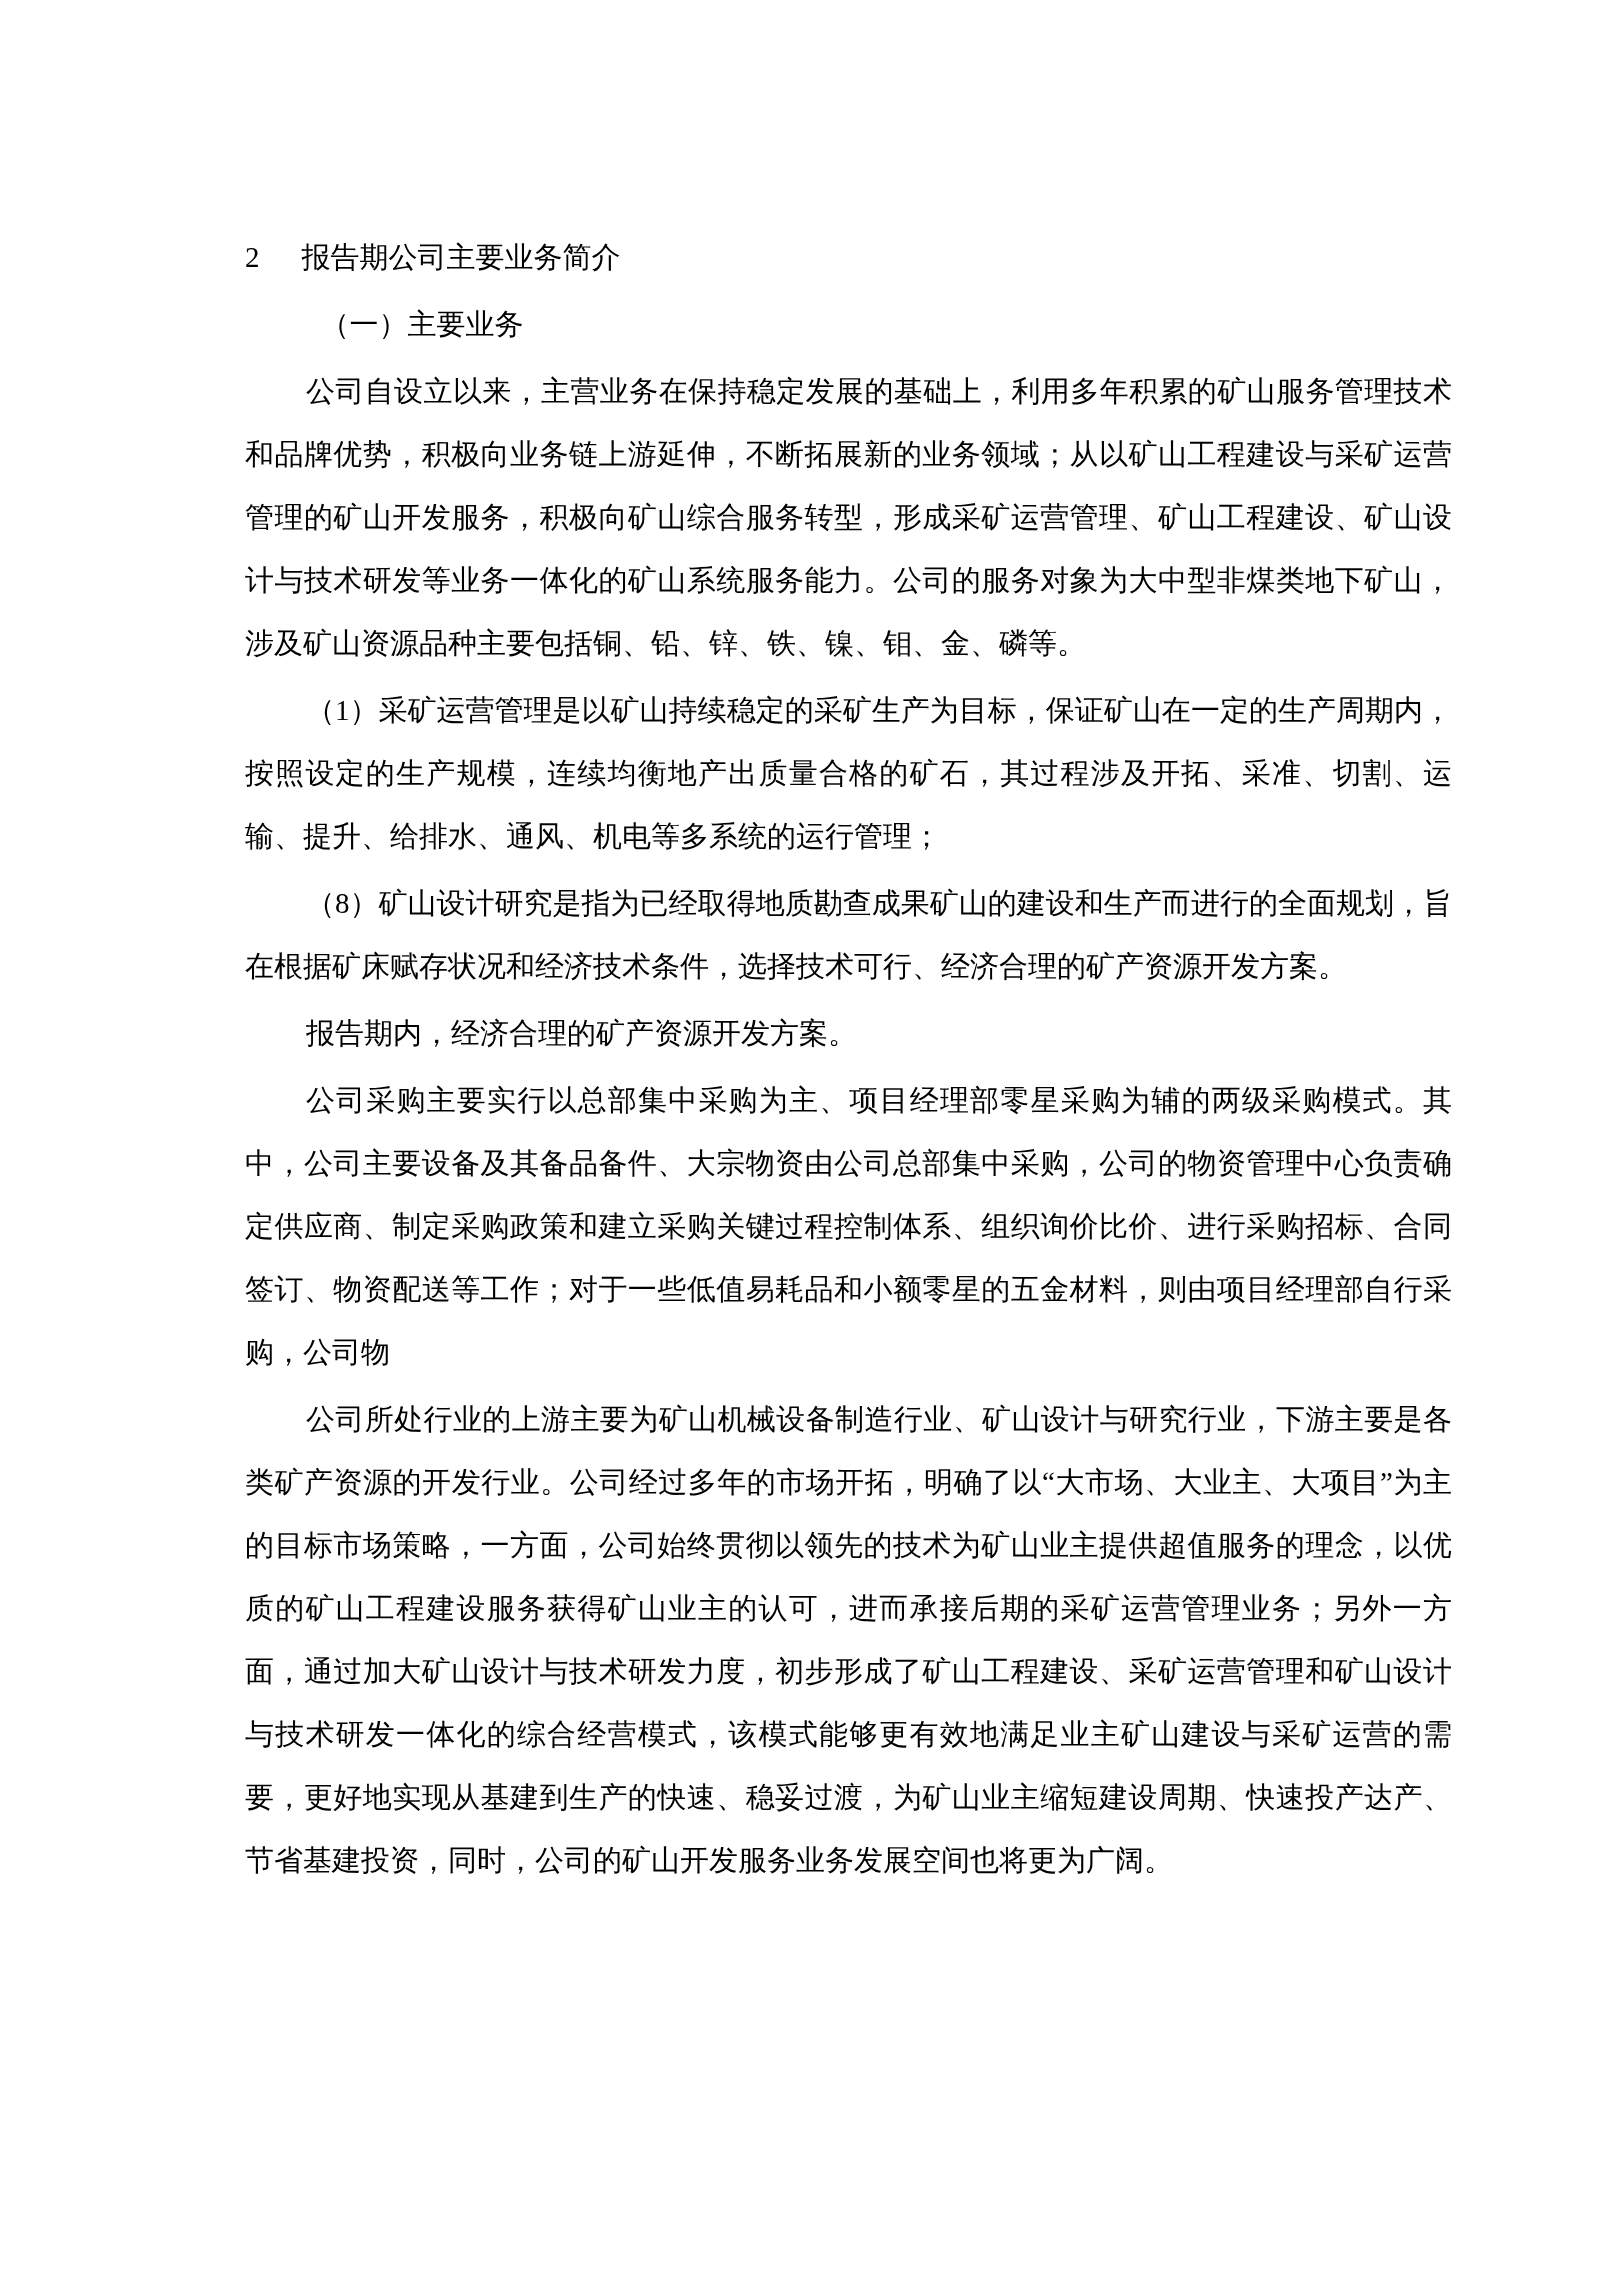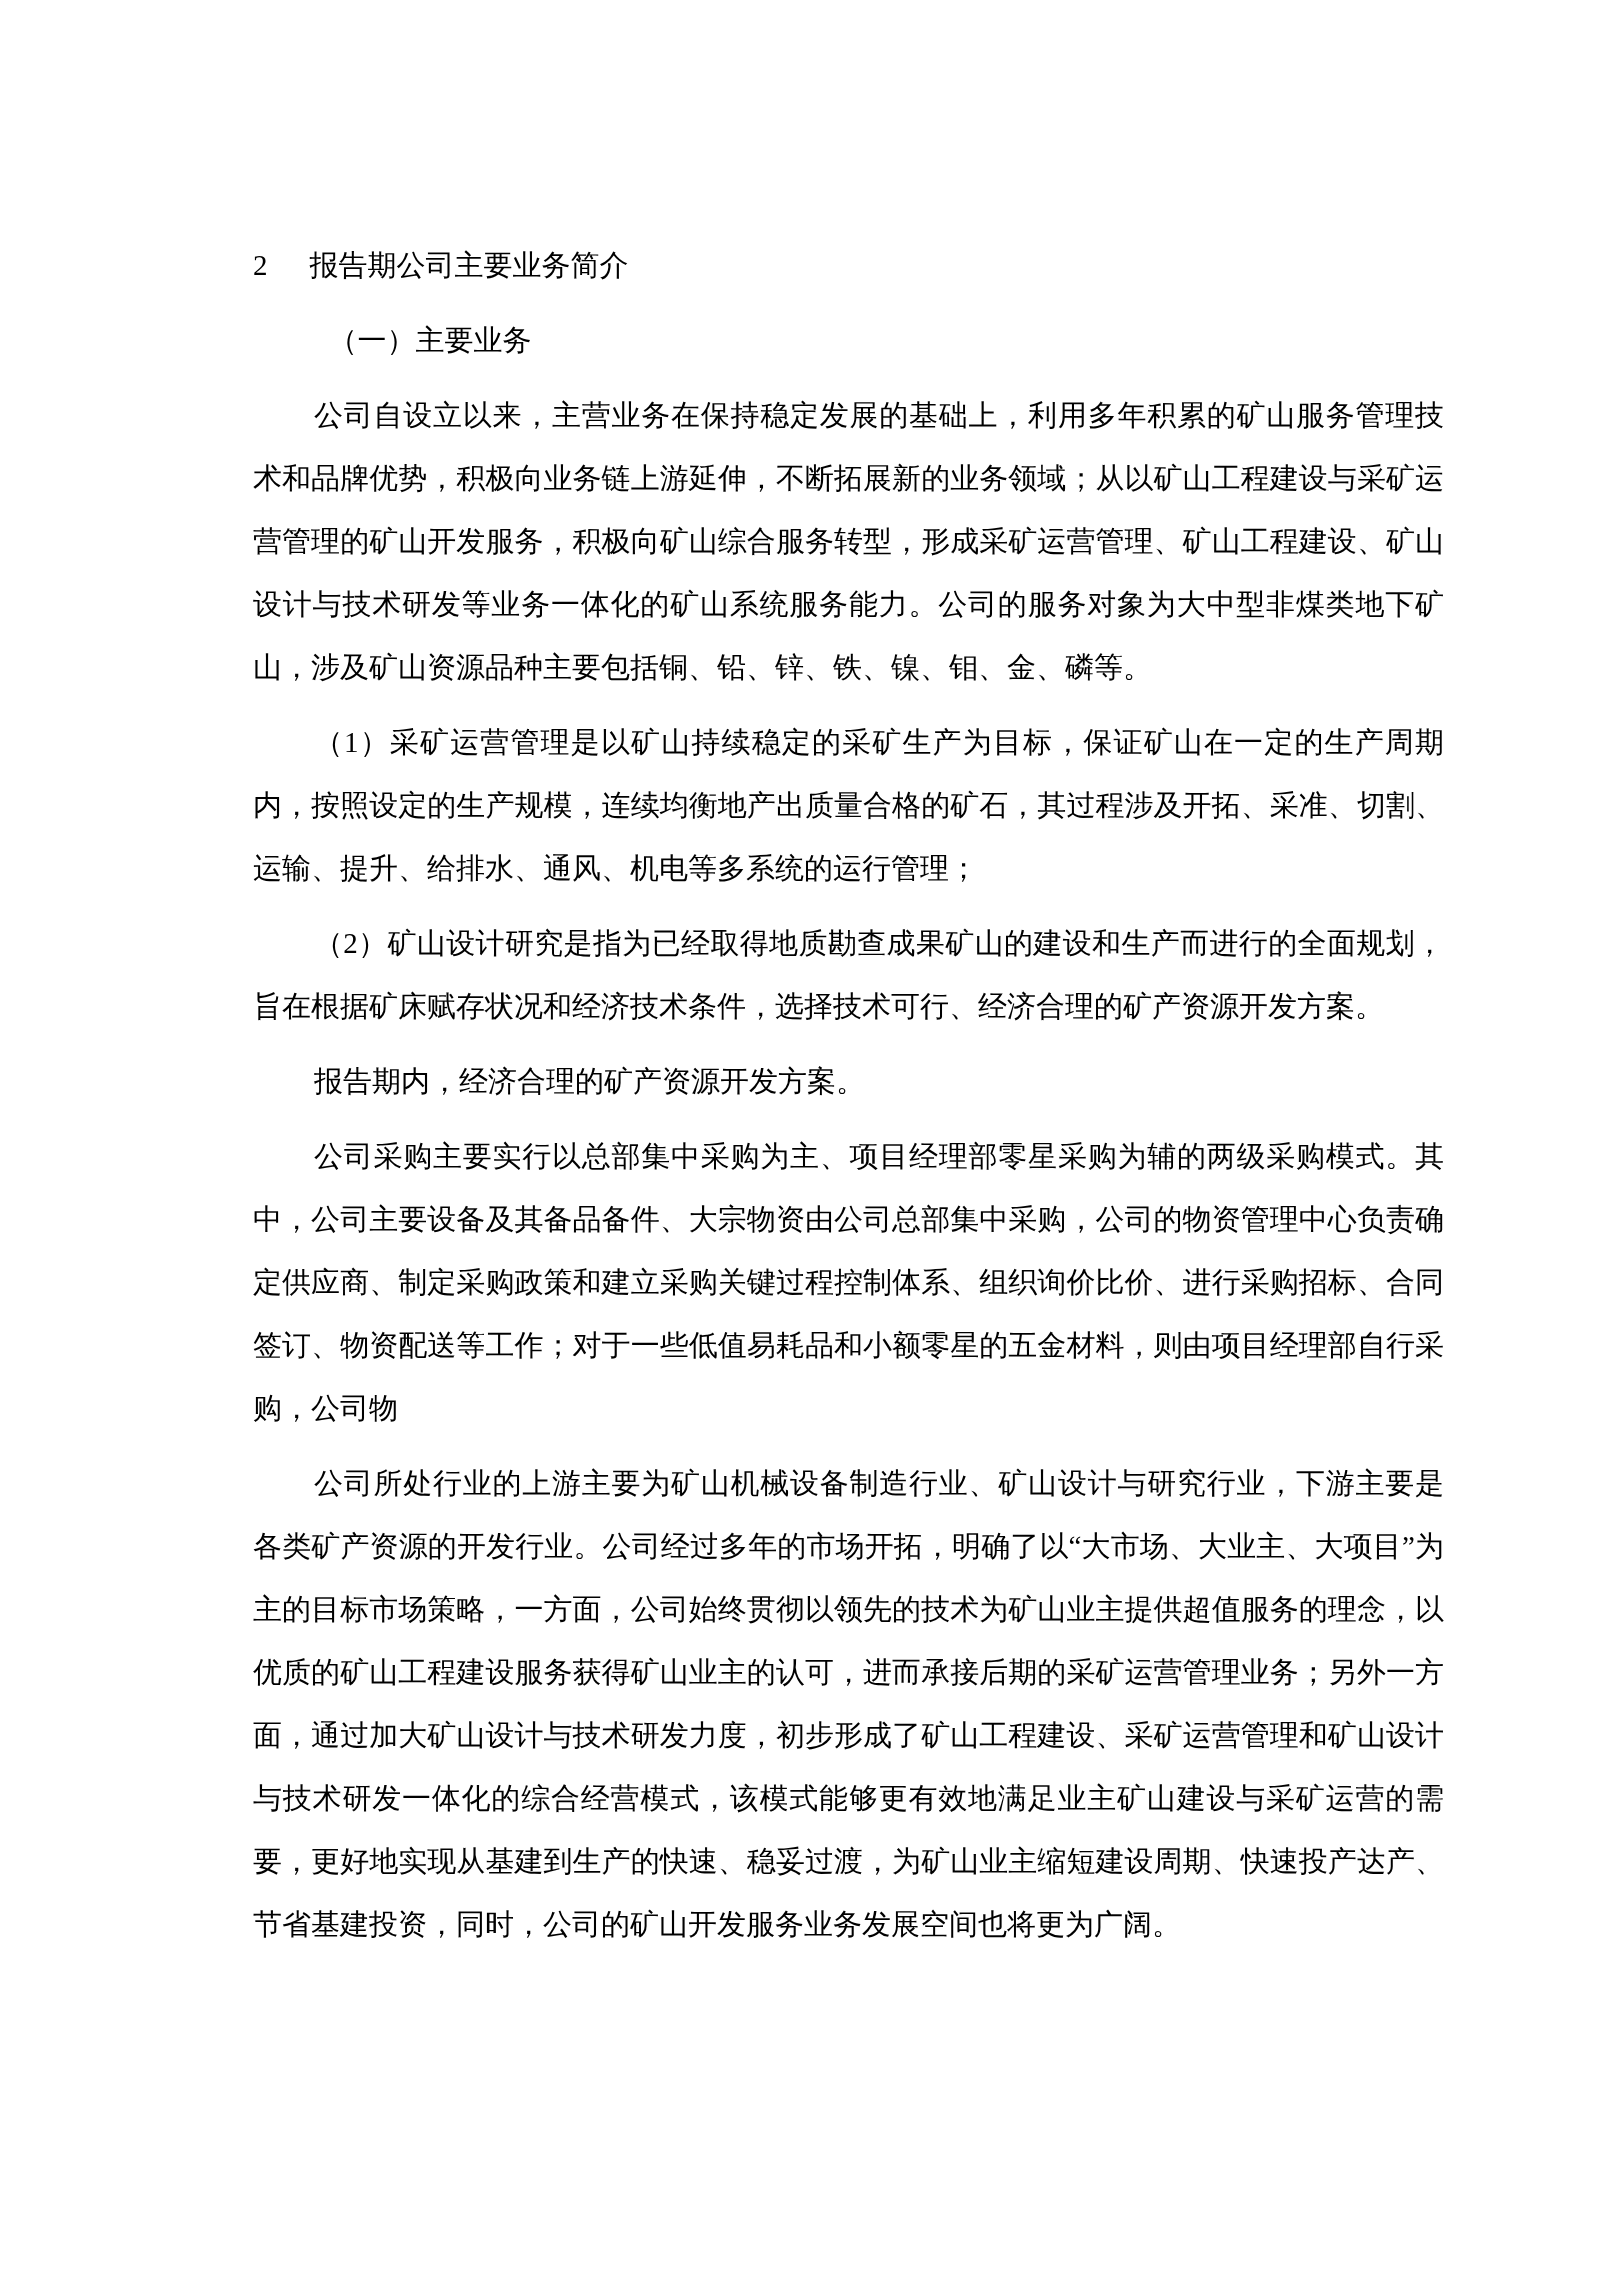--- a/index.html
+++ b/index.html
@@ -28,21 +28,21 @@
     left: 241px;
     top: 222px;
     width: 1215px;
     font-size: 29px;
     line-height: 63px;
     text-align: justify;
     text-justify: inter-ideograph;
     color: #000000;
   }
   .content p {
-    margin: 12px;
+    margin: 4px;
     padding: 0;
     word-break: break-all;
   }
   
   .h-sec .num { display: inline-block; }
   .h-sec .gap { display: inline-block; width: 42px; }
   
   .h-sub { text-indent: 2.6em; }
   
   .h-num { text-indent: 3.4em; }
@@ -58,21 +58,21 @@
     <p class="h-sec"><span class="num">2</span><span class="gap"></span><span>报告期公司主要业务简介</span></p>
 
     <p class="h-sub">（一）主要业务</p>
 
 
     <p class="indent2">公司自设立以来，主营业务在保持稳定发展的基础上，利用多年积累的矿山服务管理技术和品牌优势，积极向业务链上游延伸，不断拓展新的业务领域；从以矿山工程建设与采矿运营管理的矿山开发服务，积极向矿山综合服务转型，形成采矿运营管理、矿山工程建设、矿山设计与技术研发等业务一体化的矿山系统服务能力。公司的服务对象为大中型非煤类地下矿山，涉及矿山资源品种主要包括铜、铅、锌、铁、镍、钼、金、磷等。</p>
 
     <p class="indent2">（1）采矿运营管理是以矿山持续稳定的采矿生产为目标，保证矿山在一定的生产周期内，按照设定的生产规模，连续均衡地产出质量合格的矿石，其过程涉及开拓、采准、切割、运输、提升、给排水、通风、机电等多系统的运行管理；</p>
 
 
-    <p class="indent2">（2）矿山设计研究是指为已经取得地质勘查成果矿山的建设和生产而进行的全面规划，旨在根据矿床赋存状况和经济技术条件，选择技术可行、经济合理的矿产资源开发方案。</p>
+    <p class="indent2">（8）矿山设计研究是指为已经取得地质勘查成果矿山的建设和生产而进行的全面规划，旨在根据矿床赋存状况和经济技术条件，选择技术可行、经济合理的矿产资源开发方案。</p>
 
     <p class="indent2">报告期内，经济合理的矿产资源开发方案。</p>
 
 
     <p class="indent2">公司采购主要实行以总部集中采购为主、项目经理部零星采购为辅的两级采购模式。其中，公司主要设备及其备品备件、大宗物资由公司总部集中采购，公司的物资管理中心负责确定供应商、制定采购政策和建立采购关键过程控制体系、组织询价比价、进行采购招标、合同签订、物资配送等工作；对于一些低值易耗品和小额零星的五金材料，则由项目经理部自行采购，公司物</p>
 
     <p class="indent2">公司所处行业的上游主要为矿山机械设备制造行业、矿山设计与研究行业，下游主要是各类矿产资源的开发行业。公司经过多年的市场开拓，明确了以“大市场、大业主、大项目”为主的目标市场策略，一方面，公司始终贯彻以领先的技术为矿山业主提供超值服务的理念，以优质的矿山工程建设服务获得矿山业主的认可，进而承接后期的采矿运营管理业务；另外一方面，通过加大矿山设计与技术研发力度，初步形成了矿山工程建设、采矿运营管理和矿山设计与技术研发一体化的综合经营模式，该模式能够更有效地满足业主矿山建设与采矿运营的需要，更好地实现从基建到生产的快速、稳妥过渡，为矿山业主缩短建设周期、快速投产达产、节省基建投资，同时，公司的矿山开发服务业务发展空间也将更为广阔。</p>
 
   </div>
 </div>

